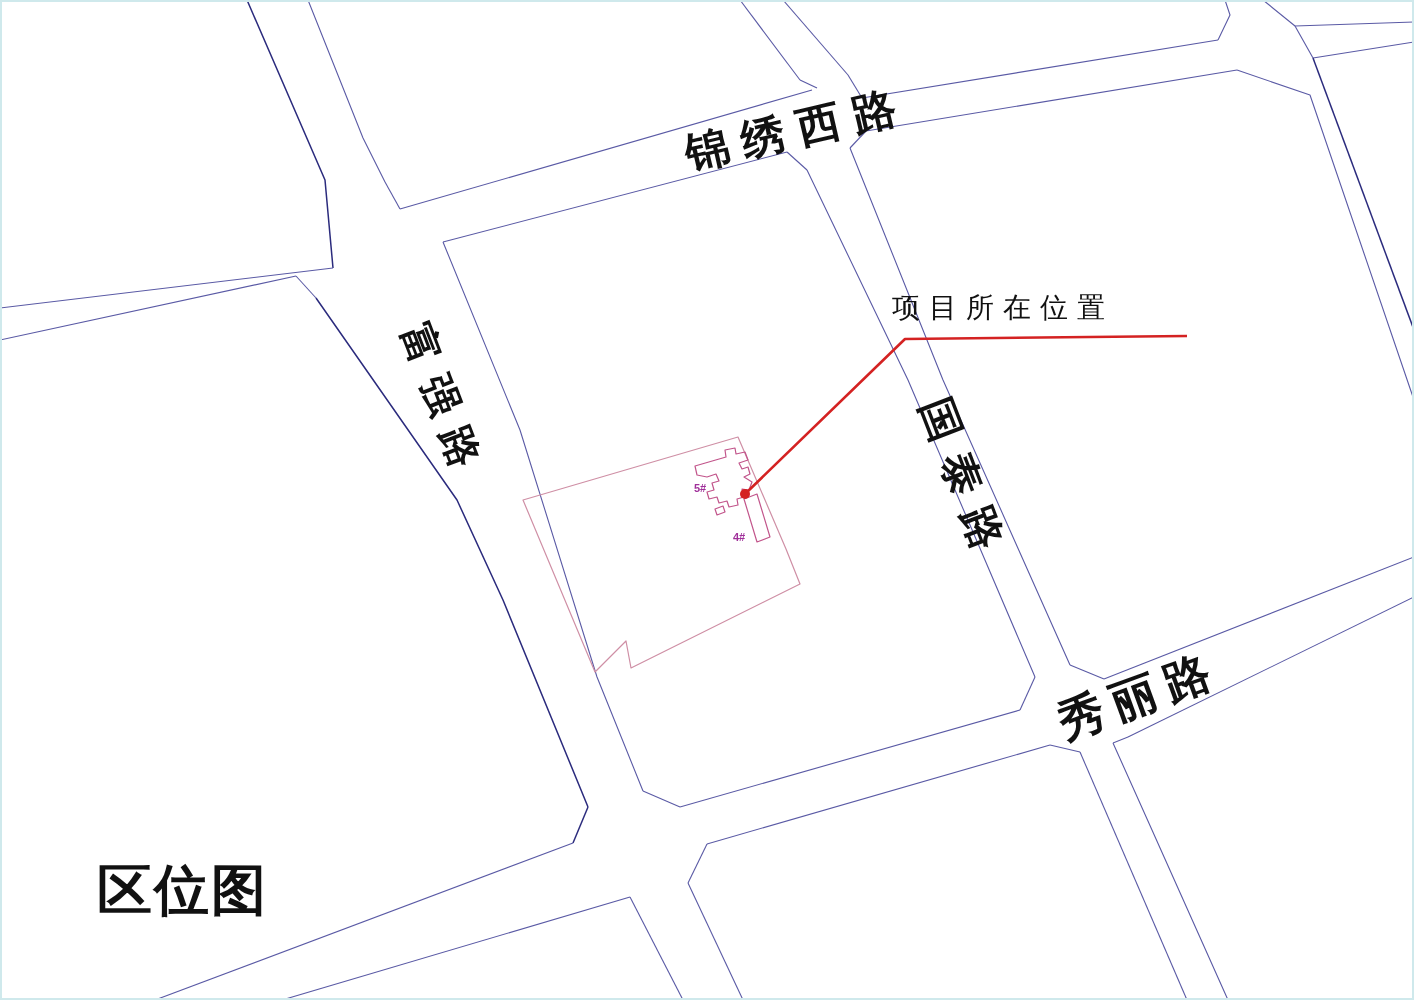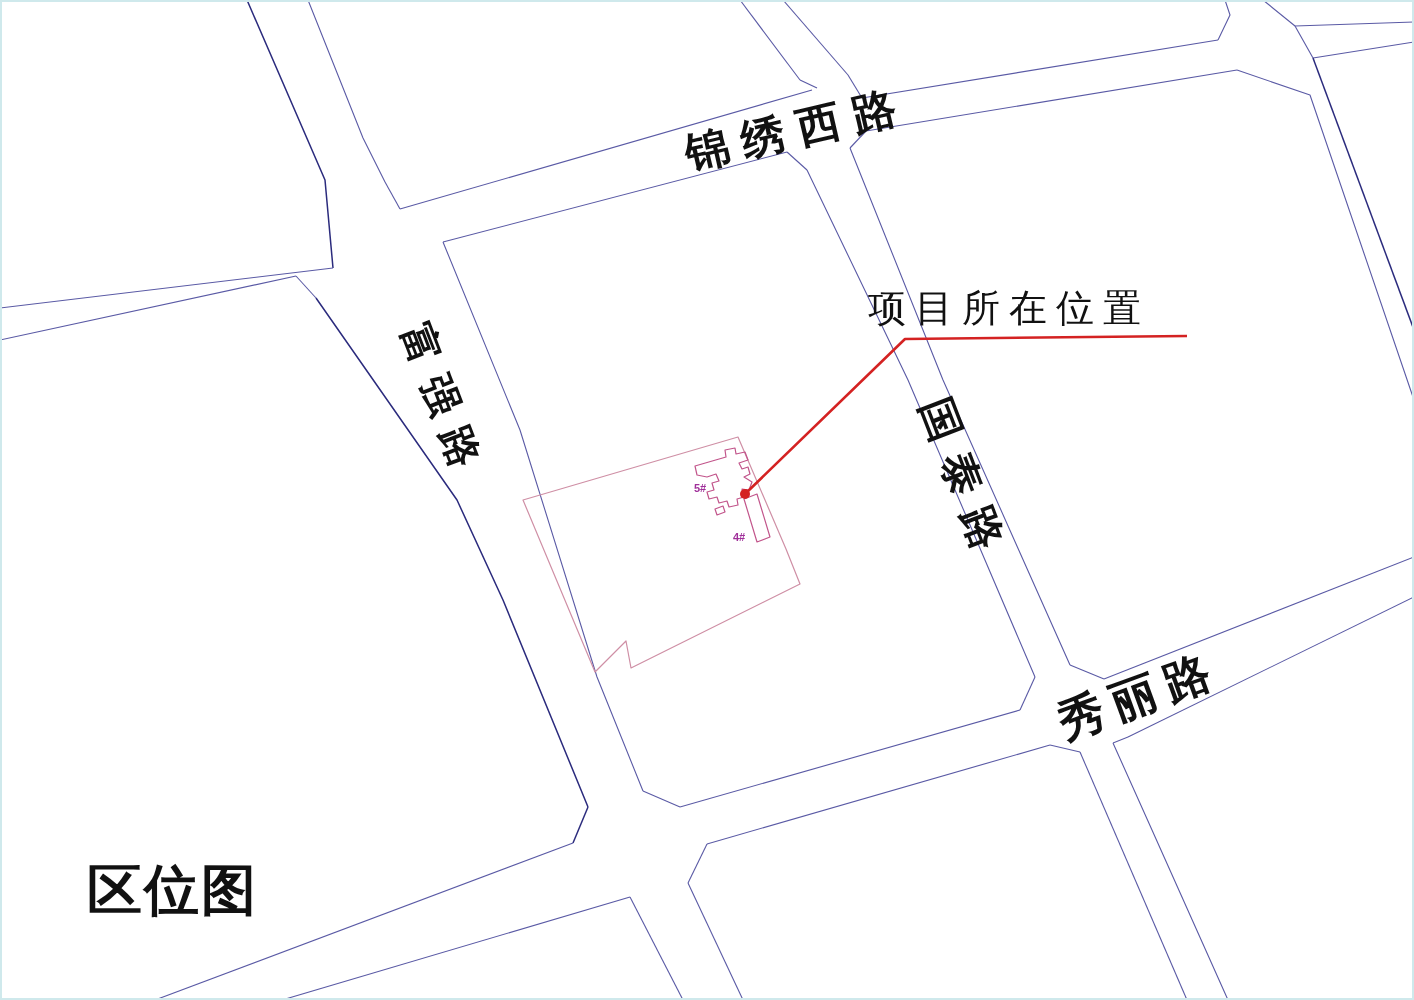--- a/index.html
+++ b/index.html
@@ -36,22 +36,22 @@
     position:absolute;
     color:var(--ink);
     white-space:nowrap;
     font-weight:600;
   }
   .road-name{transform-origin:0 50%;}
   .lbl-jinxiu{left:686px;top:133px;font-size:44px;letter-spacing:13px;line-height:44px;transform:rotate(-13deg);}
   .lbl-fuqiang{left:414px;top:303px;font-size:40px;letter-spacing:15px;line-height:44px;transform:rotate(69deg);}
   .lbl-guotai{left:933px;top:379px;font-size:42px;letter-spacing:16px;line-height:42px;transform:rotate(69deg);}
   .lbl-xiuli{left:1060px;top:701px;font-size:46px;letter-spacing:10px;line-height:46px;transform:rotate(-20deg);}
-  .lbl-annotation{left:868px;top:287px;font-size:38px;letter-spacing:9px;line-height:42px;font-weight:500;}
-  .lbl-title{left:87px;top:860px;font-size:55px;letter-spacing:2px;line-height:60px;font-weight:600;}
+  .lbl-annotation{left:892px;top:287px;font-size:28px;letter-spacing:9px;line-height:42px;font-weight:500;}
+  .lbl-title{left:97px;top:860px;font-size:55px;letter-spacing:2px;line-height:60px;font-weight:600;}
   .bldg-label{
     position:absolute;
     color:var(--building-label);
     font-size:11px;
     font-weight:700;
     letter-spacing:0px;
   }
   .lbl-b5{left:694px;top:482px;}
   .lbl-b4{left:733px;top:531px;}
 </style>

